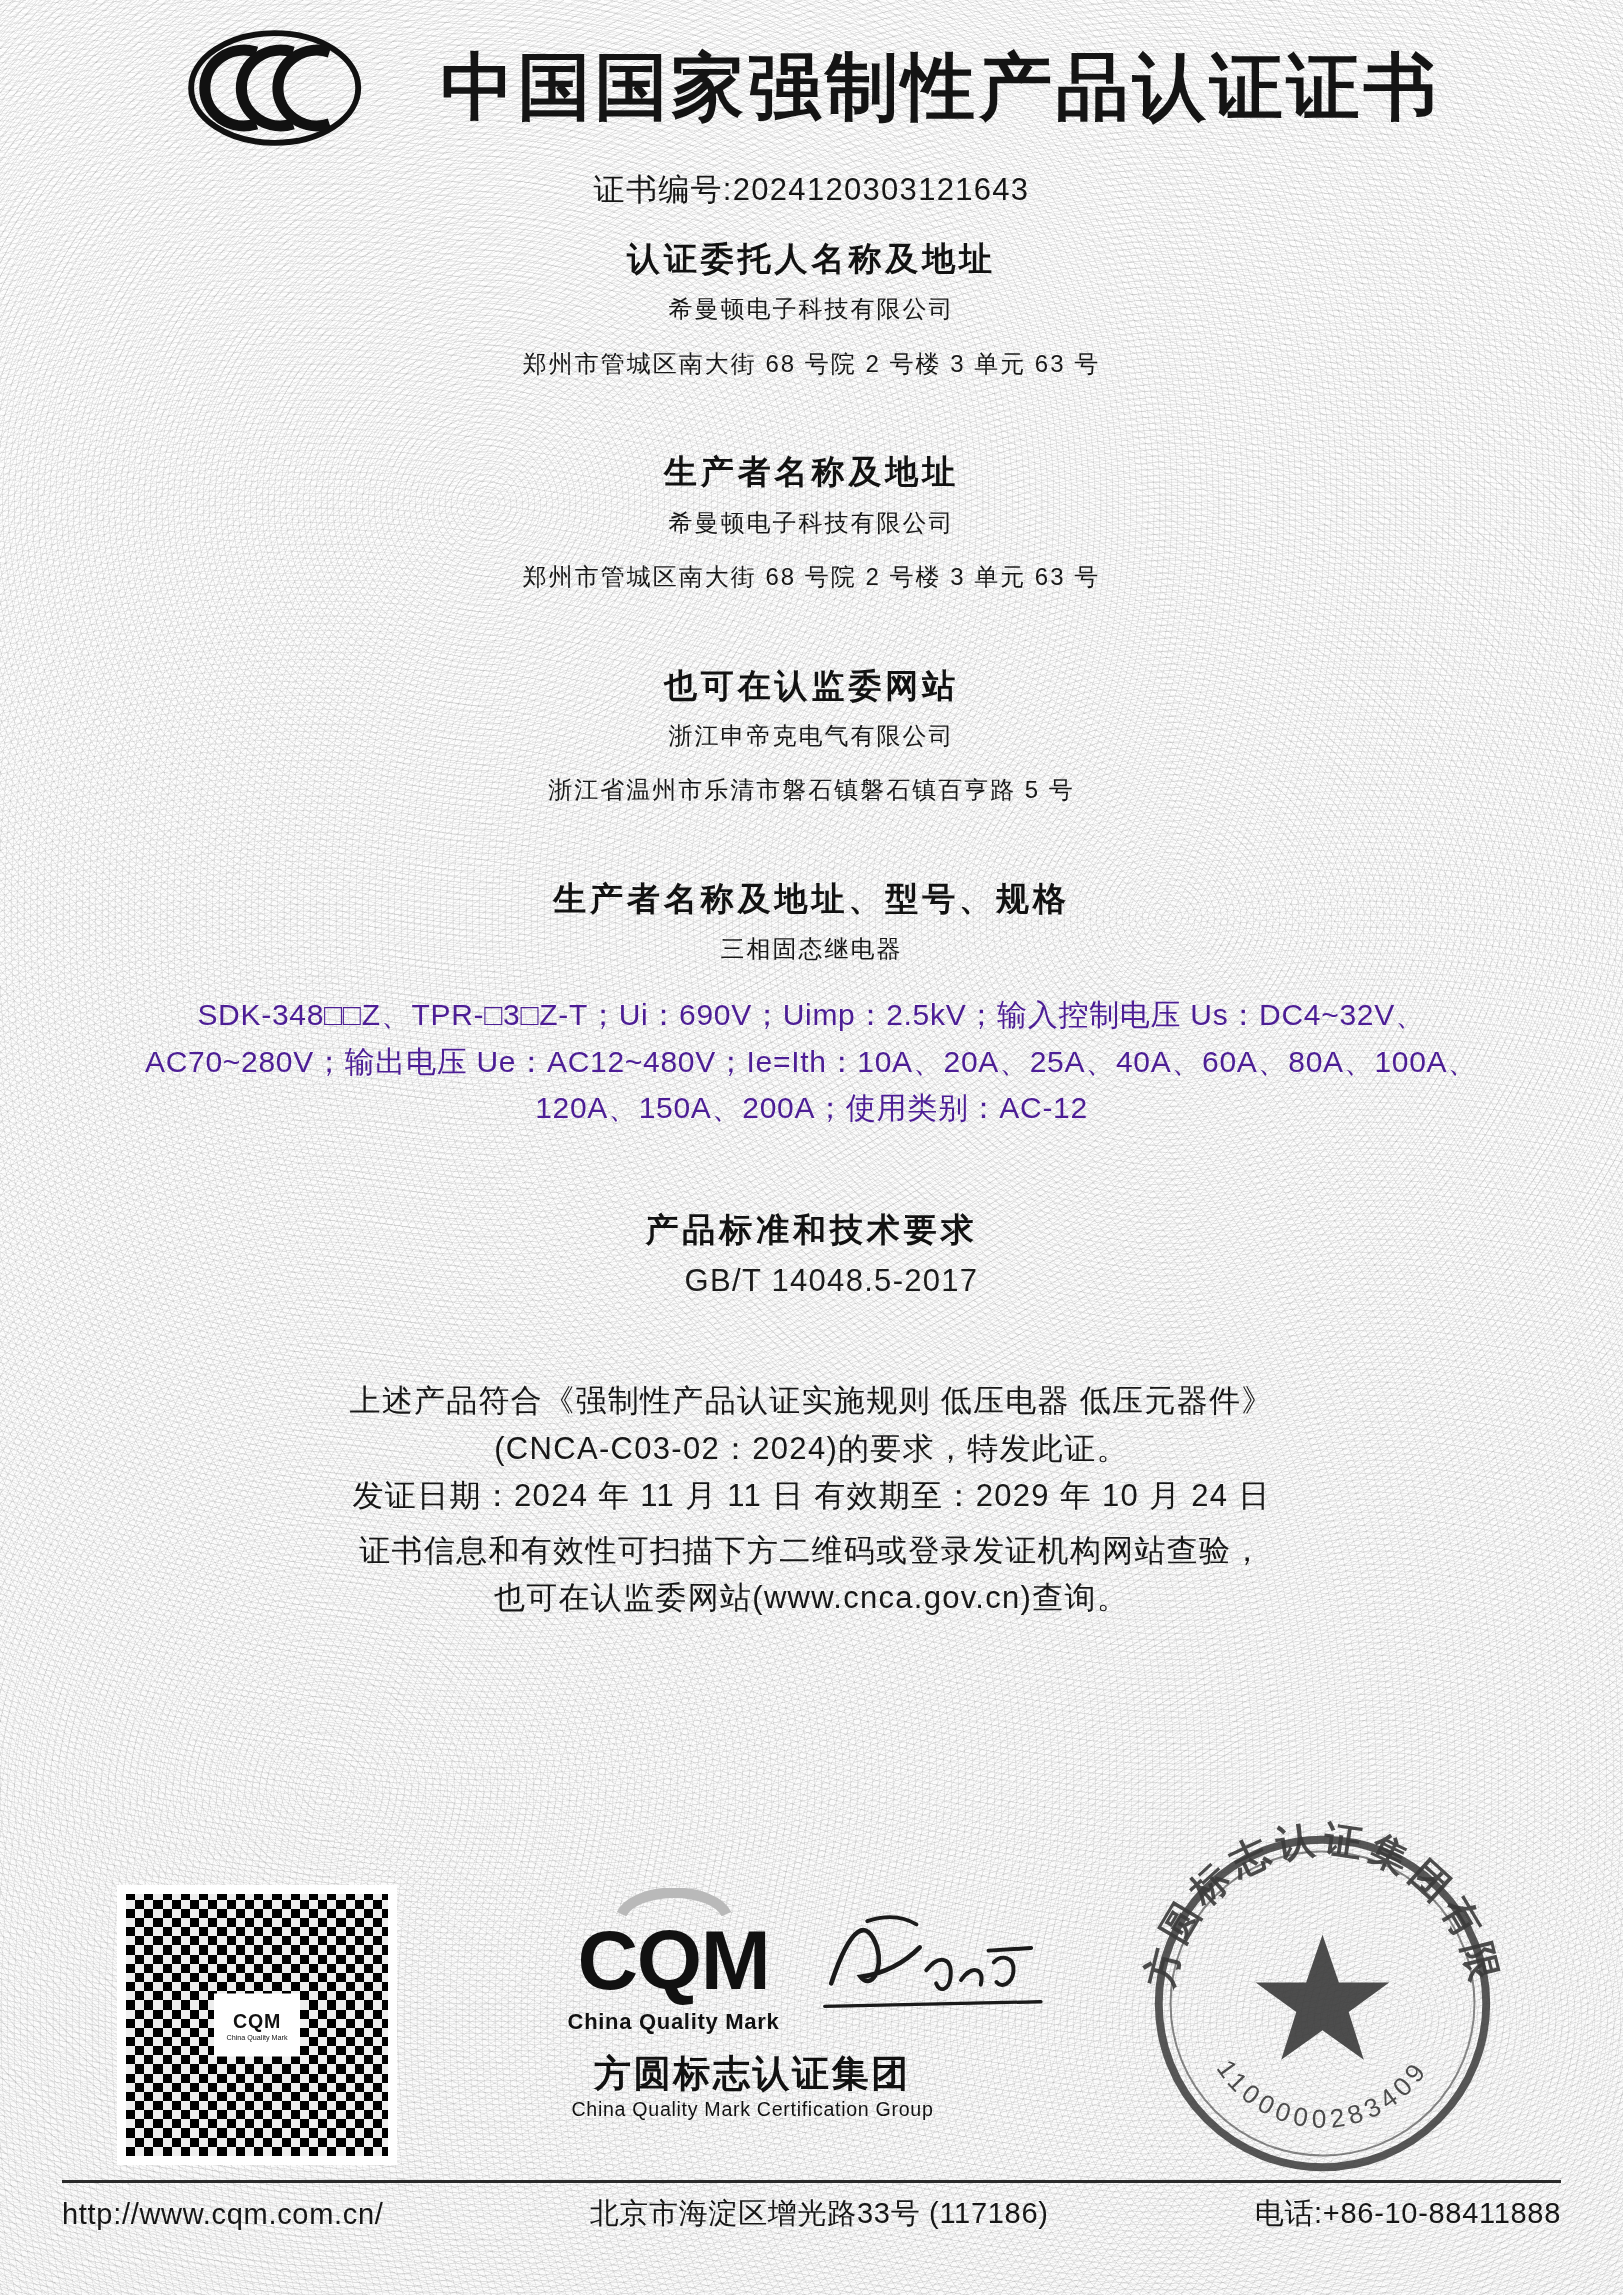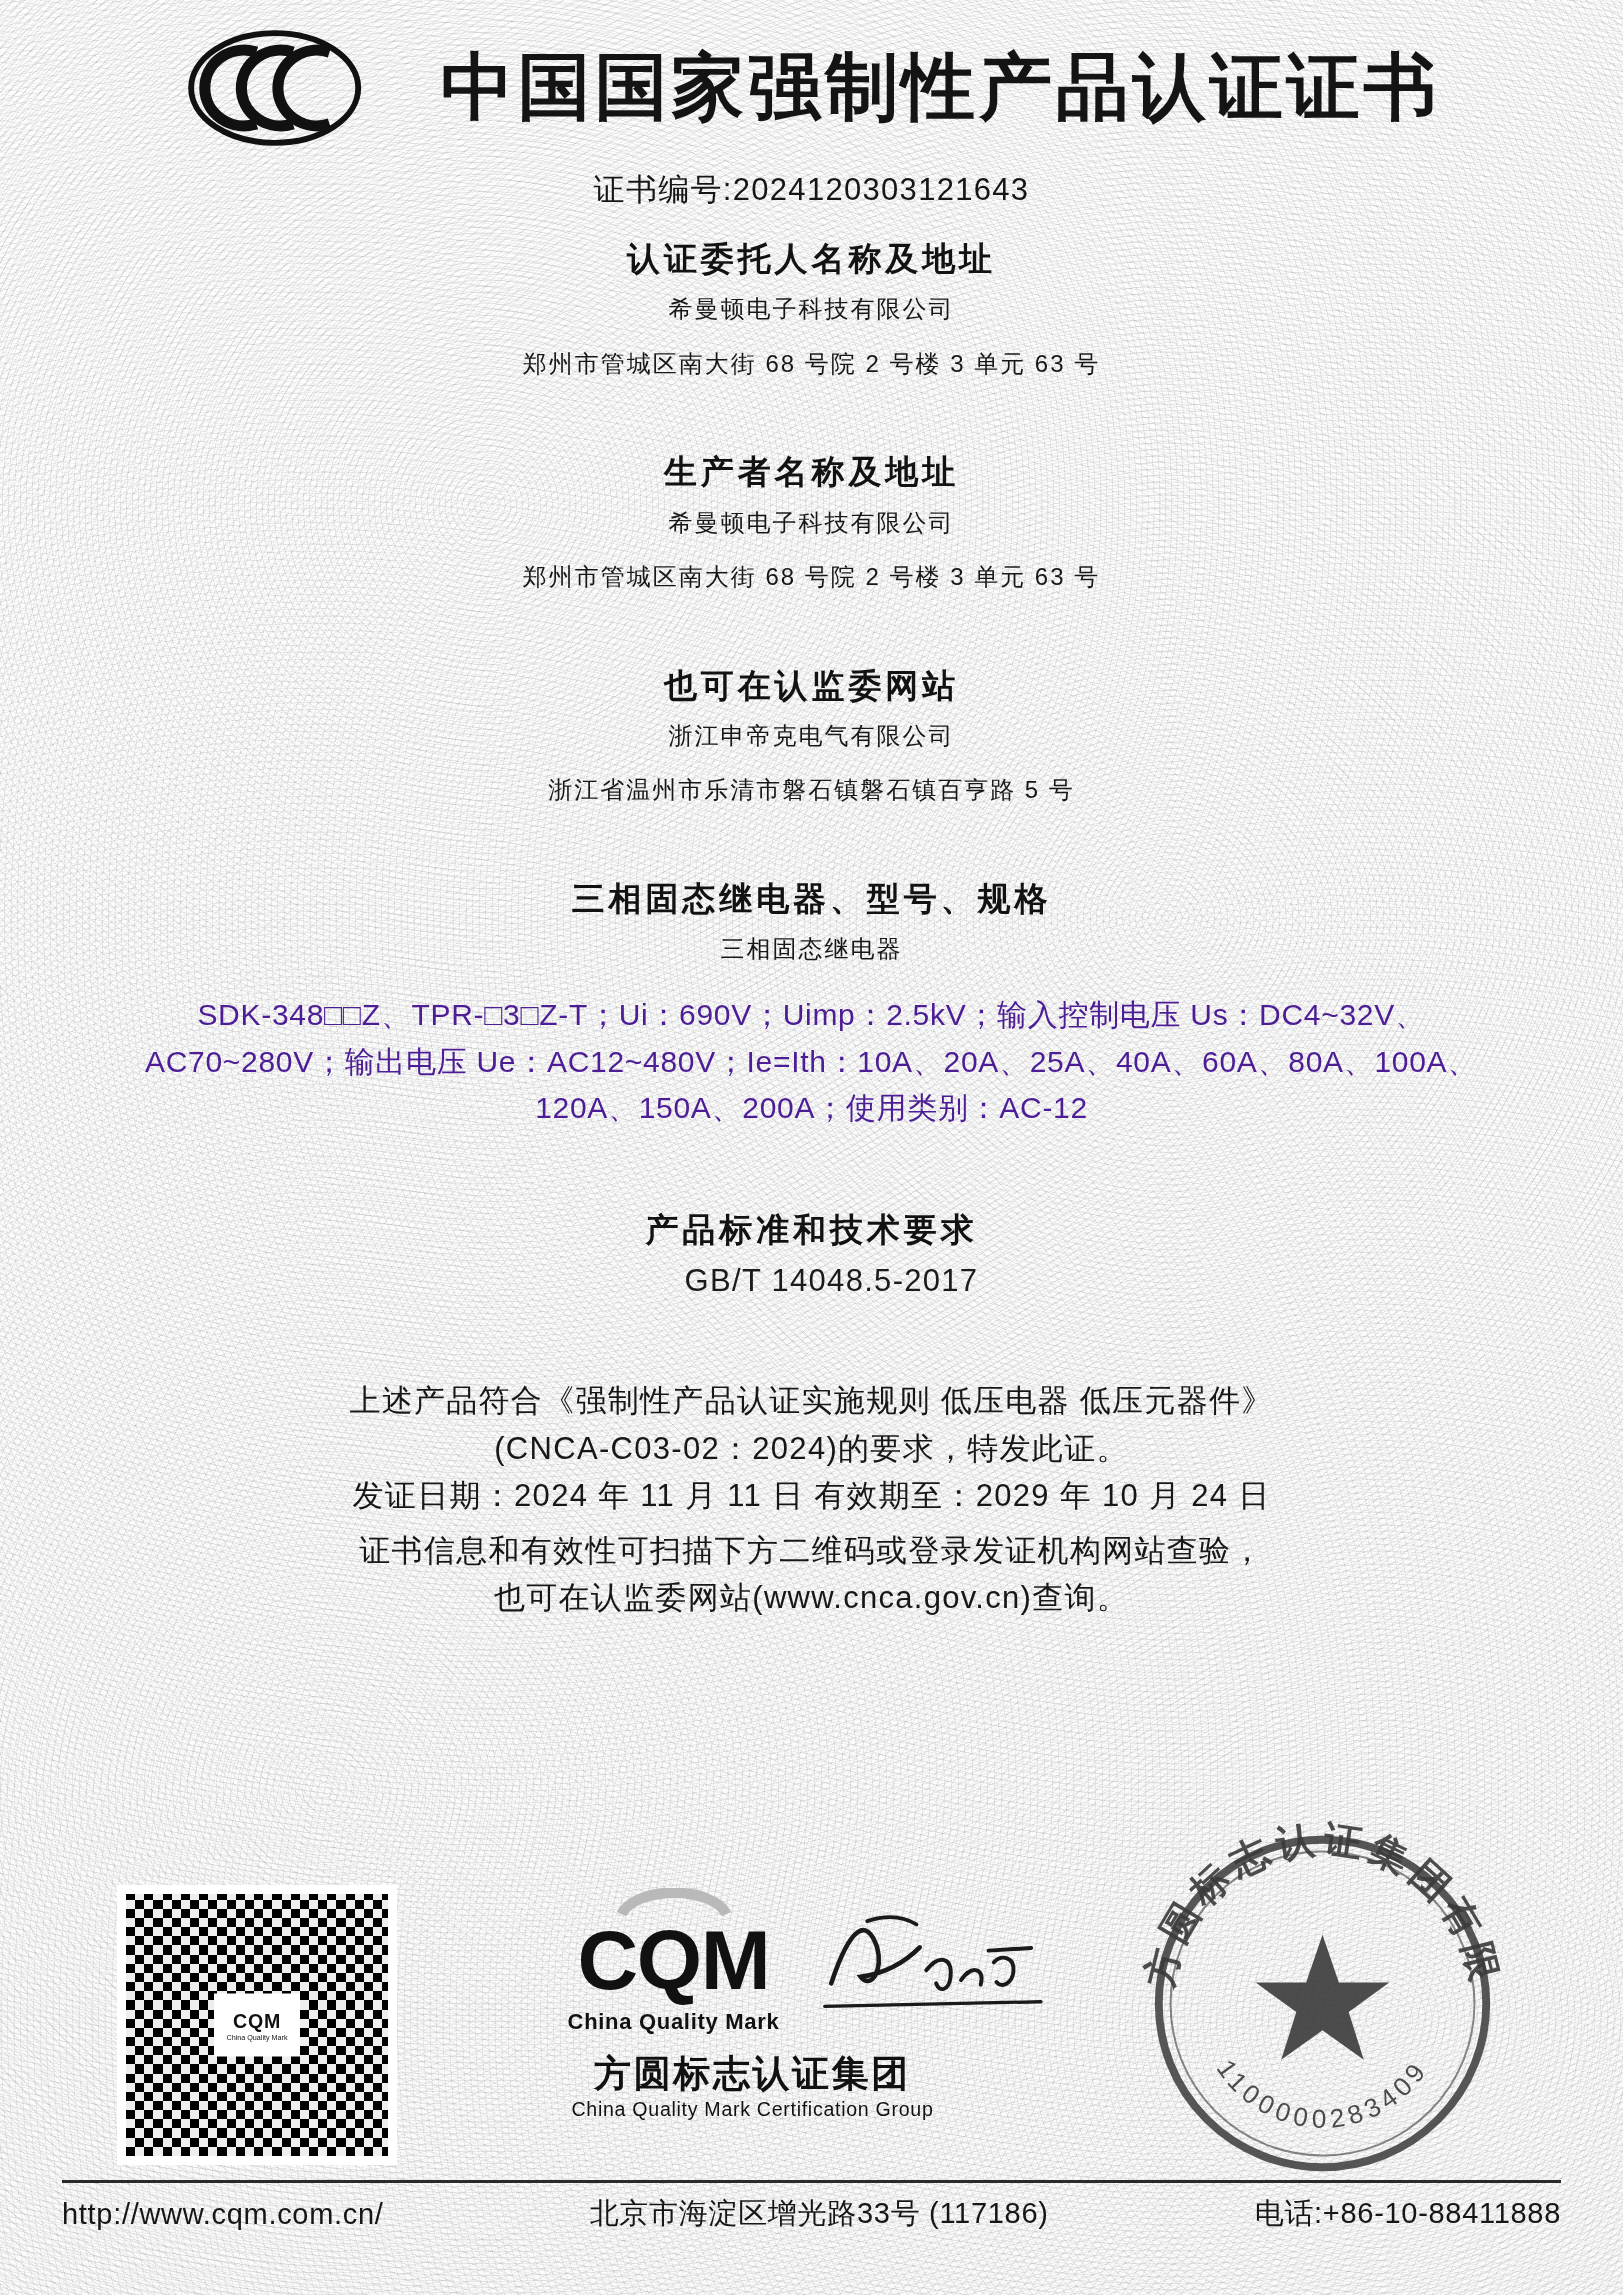--- a/index.html
+++ b/index.html
@@ -259,21 +259,21 @@
     <div class="sect-title">也可在认监委网站</div>
   </div>
   <div class="block" style="top:720px;">
     <div class="sect-line">浙江申帝克电气有限公司</div>
   </div>
   <div class="block" style="top:774px;">
     <div class="sect-line">浙江省温州市乐清市磐石镇磐石镇百亨路 5 号</div>
   </div>
 
   <div class="block" style="top:877px;">
-    <div class="sect-title">三相固态继电器、型号、规格</div>
+    <div class="sect-title">生产者名称及地址、型号、规格</div>
   </div>
   <div class="block" style="top:933px;">
     <div class="sect-line">三相固态继电器</div>
   </div>
   <div class="block" style="top:994px;">
     <div class="spec-line">SDK-348□□Z、TPR-□3□Z-T；Ui：690V；Uimp：2.5kV；输入控制电压 Us：DC4~32V、</div>
   </div>
   <div class="block" style="top:1041px;">
     <div class="spec-line">AC70~280V；输出电压 Ue：AC12~480V；Ie=Ith：10A、20A、25A、40A、60A、80A、100A、</div>
   </div>

